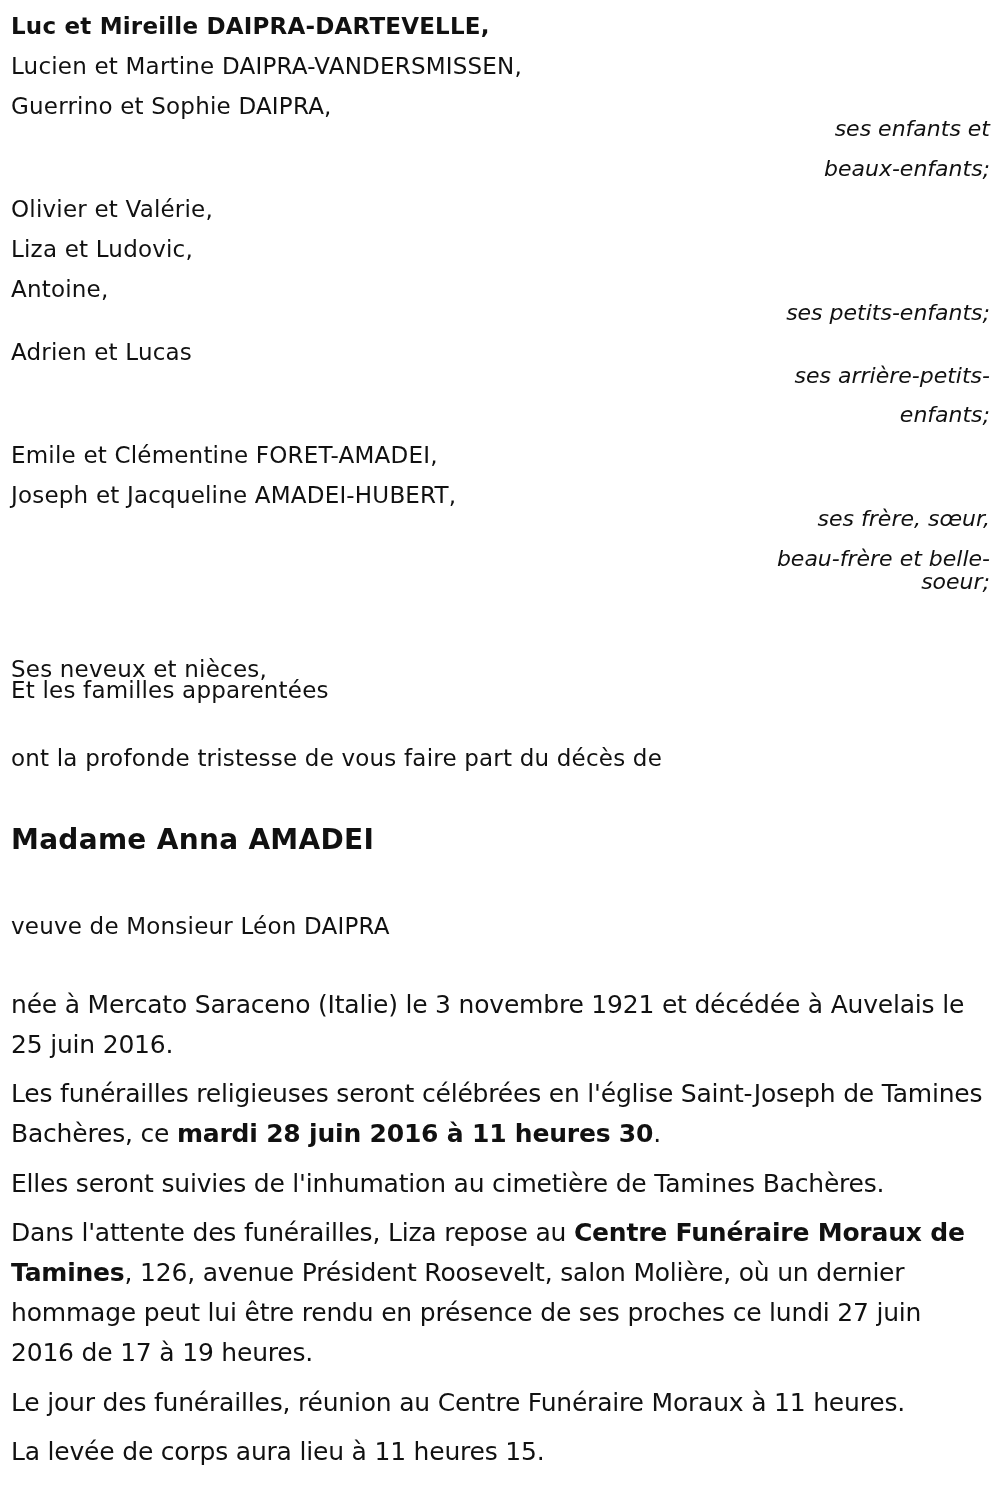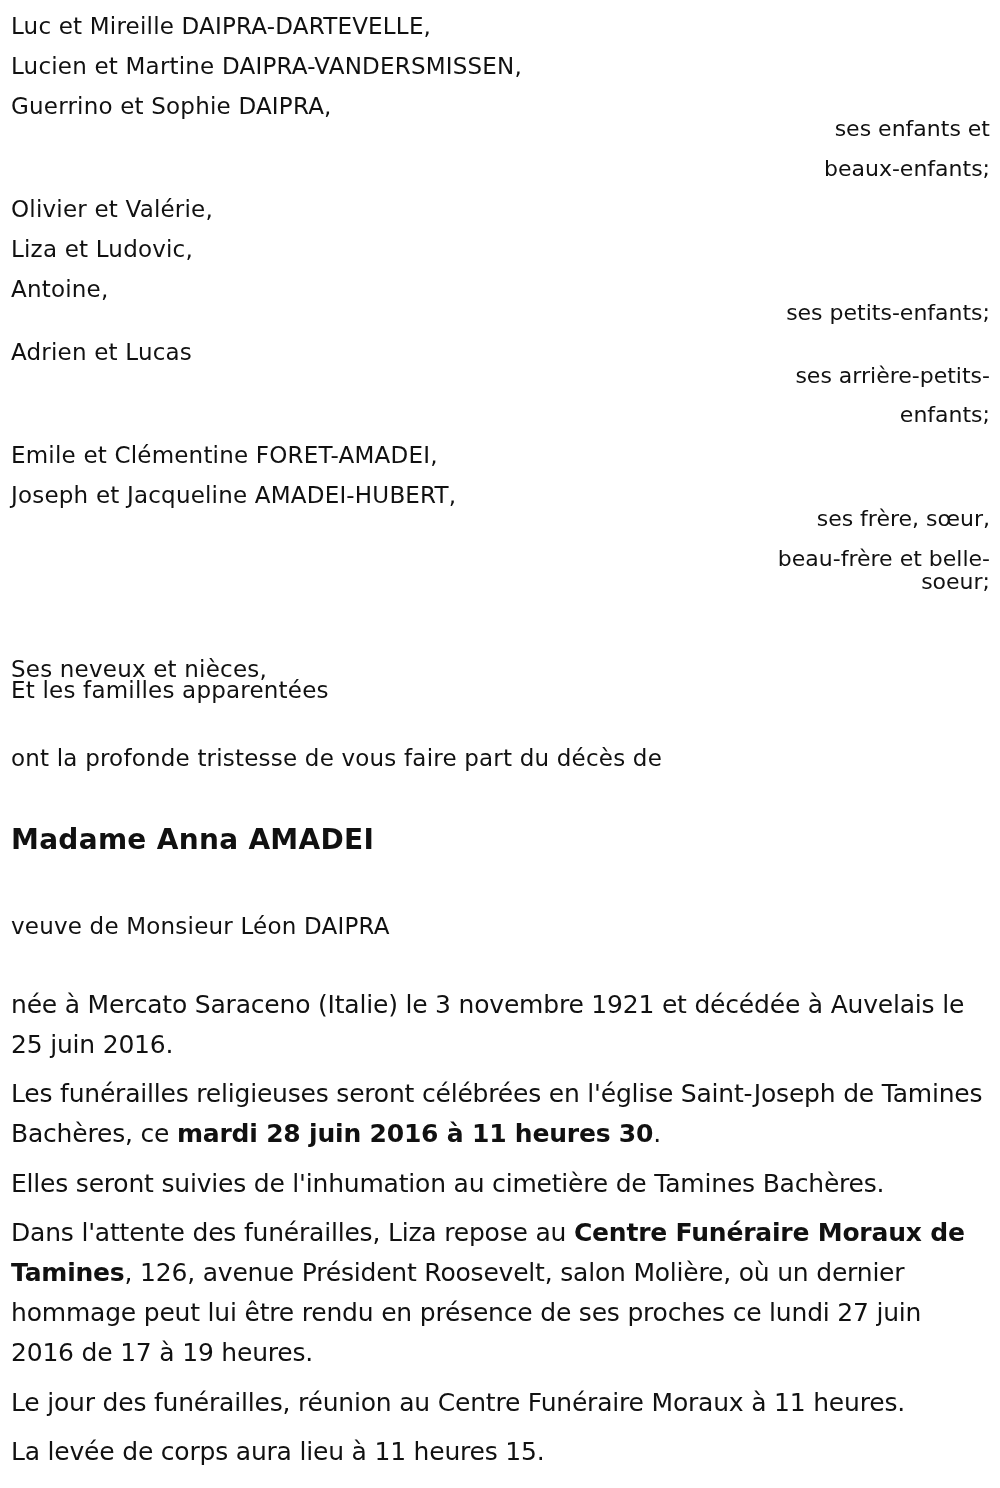--- a/index.html
+++ b/index.html
@@ -21,20 +21,21 @@
       font-size: 23px;
       line-height: 30px;
       white-space: nowrap;
       letter-spacing: 0.2px;
     }
     .role {
       position: absolute;
       right: 10px;
       font-size: 22px;
       line-height: 30px;
+      font-style: italic;
       white-space: nowrap;
       text-align: right;
     }
     .title {
       position: absolute;
       left: 11px;
       font-size: 28px;
       line-height: 44px;
       font-weight: bold;
       font-family: "DejaVu Sans", sans-serif;
@@ -52,21 +53,21 @@
     .para.narrow {
       font-family: "DejaVu Sans", sans-serif;
       font-size: 25px;
       letter-spacing: -0.2px;
     }
     b { font-weight: bold; }
   </style>
 </head>
 <body>
 
-<div class="line" style="top:11px;">Luc et Mireille DAIPRA-DARTEVELLE,</div>
+<div class="line" style="top:11px;font-weight:bold;">Luc et Mireille DAIPRA-DARTEVELLE,</div>
 <div class="line" style="top:51px;">Lucien et Martine DAIPRA-VANDERSMISSEN,</div>
 <div class="line" style="top:91px;">Guerrino et Sophie DAIPRA,</div>
 <div class="role" style="top:114px;">ses enfants et</div>
 <div class="role" style="top:154px;">beaux-enfants;</div>
 
 <div class="line" style="top:194px;">Olivier et Valérie,</div>
 <div class="line" style="top:234px;">Liza et Ludovic,</div>
 <div class="line" style="top:274px;">Antoine,</div>
 <div class="role" style="top:298px;">ses petits-enfants;</div>
 

